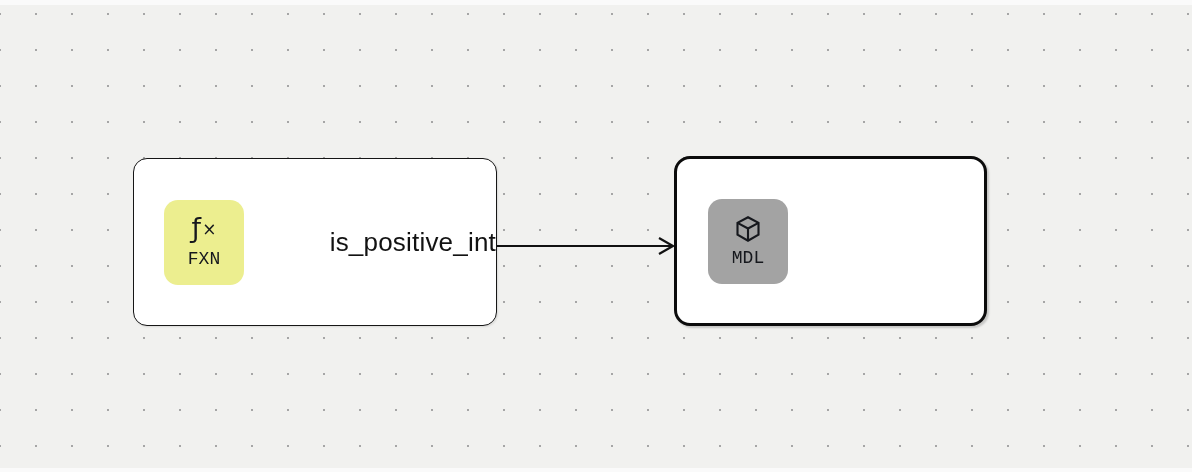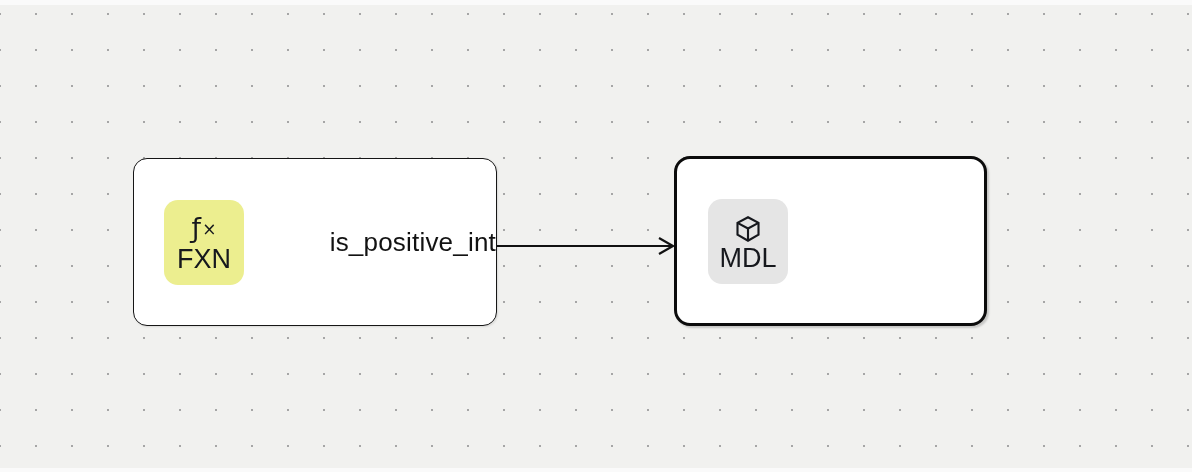--- a/index.html
+++ b/index.html
@@ -52,43 +52,43 @@
     width: 80px; height: 85px;
     border-radius: 14px;
     display: flex;
     flex-direction: column;
     align-items: center;
     justify-content: center;
     flex: 0 0 auto;
     gap: 1px;
   }
   .badge-fxn { background: #ecee8f; }
-  .badge-mdl { background: #e5e5e5; }
+  .badge-mdl { background: #a3a3a3; }
   .badge-icon {
     height: 32px;
     display: flex;
     align-items: center;
     justify-content: center;
     color: #16181d;
   }
   .fx-text {
     font-family: "DejaVu Sans", sans-serif;
     font-size: 27px;
     line-height: 30px;
     color: #16181d;
   }
   .fx-text .fx-x {
     font-size: 17px;
     margin-left: 1px;
     position: relative;
     top: -2px;
   }
   .badge-label {
-    font-family: Liberation Sans, sans-serif;
-    font-size: 27px;
+    font-family: Liberation Mono, monospace;
+    font-size: 18px;
     line-height: 24px;
     color: #16181d;
     letter-spacing: 0px;
   }
   .node-label {
     flex: 1 1 auto;
     text-align: right;
     font-size: 26px;
     color: #121212;
     font-weight: 400;

